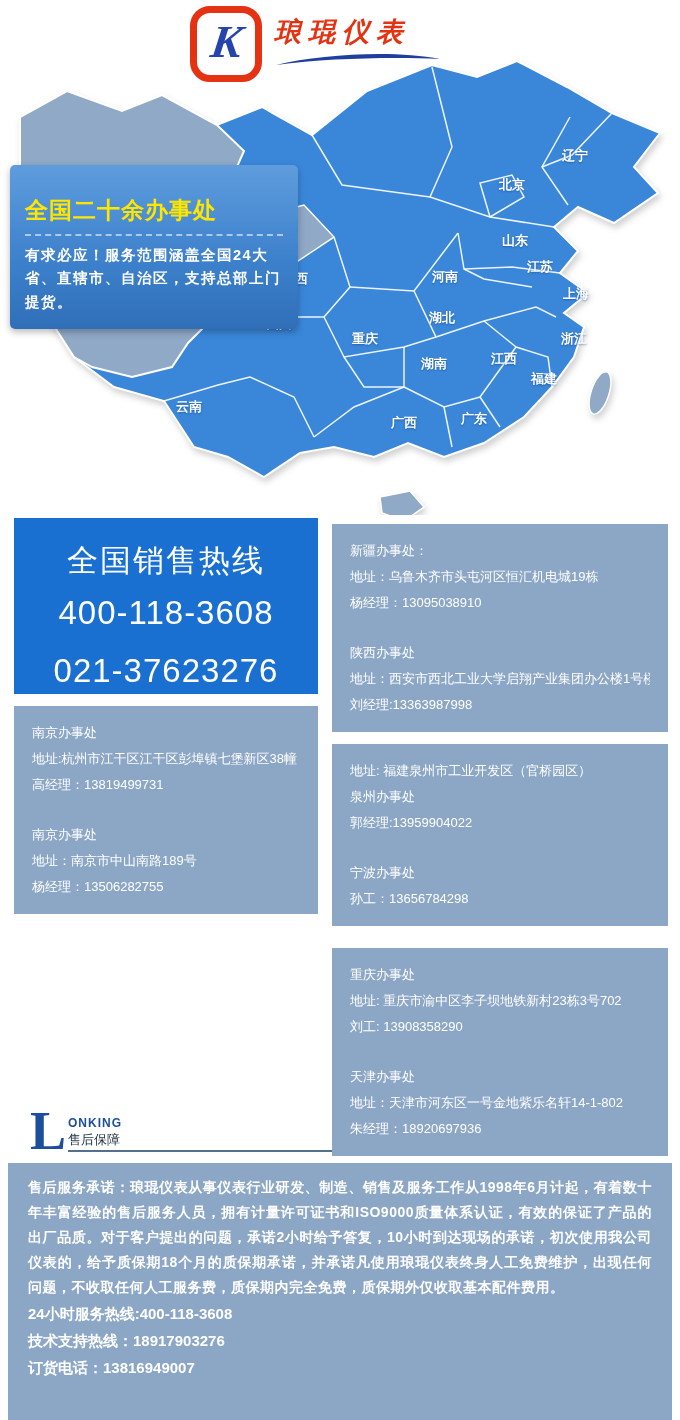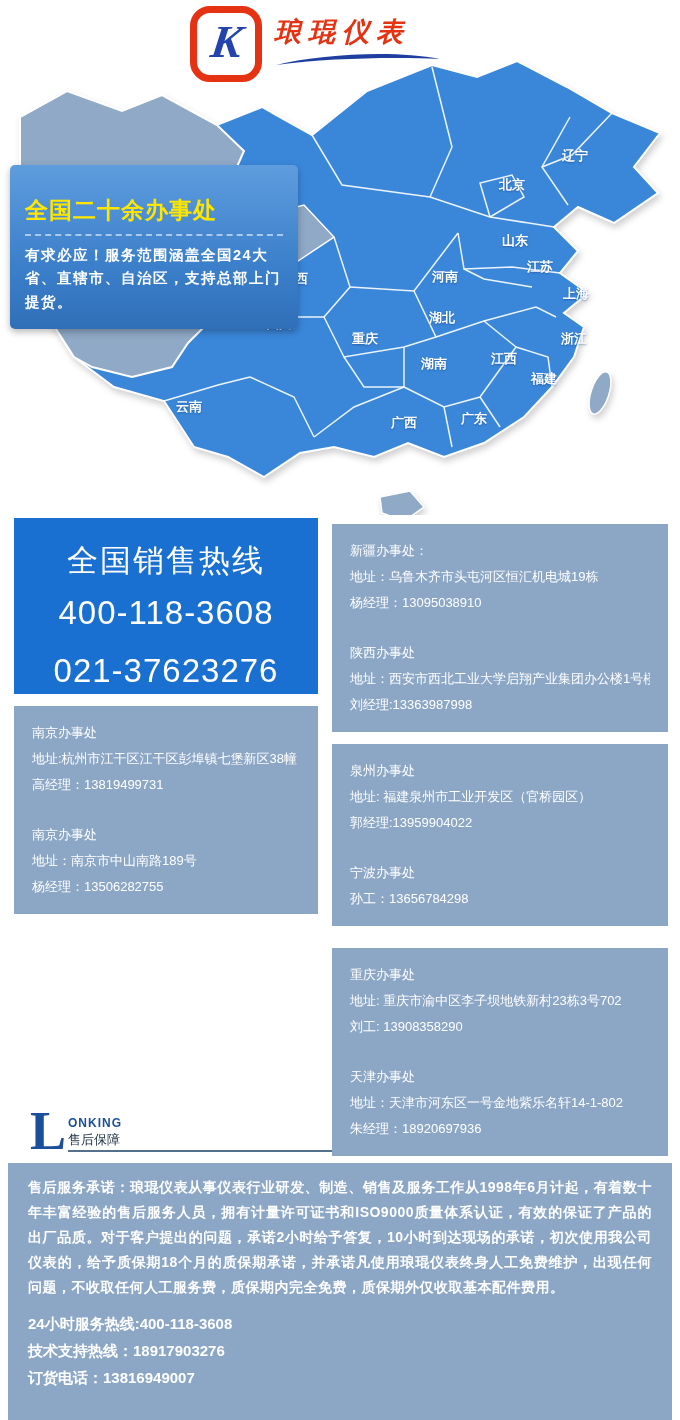--- a/index.html
+++ b/index.html
@@ -63,21 +63,21 @@
   .fb-right{margin-left:2px;padding-top:10px;}
   .fb-word{display:block;font-size:12px;font-weight:bold;color:#1b4f9c;letter-spacing:1px;}
   .fb-subline{display:block;width:540px;border-bottom:2px solid #54708a;padding-bottom:1px;}
   .fb-sub{font-size:13px;color:#223344;}
 
   
   .footer-box{position:absolute;top:1163px;left:8px;width:664px;height:257px;box-sizing:border-box;
     background:#8ca7c5;color:#ffffff;padding:12px 20px;z-index:2;}
   .footer-para{margin:0;font-size:14px;line-height:25px;font-weight:bold;letter-spacing:0.5px;
     text-align:justify;}
-  .footer-hotlines{margin-top:10px;}
+  .footer-hotlines{margin-top:0;}
   .footer-hotlines p{margin:0;font-size:15px;line-height:27px;font-weight:bold;}
 </style>
 </head>
 <body>
 
 <div class="header-logo">
   <div class="logo-box">
     <span class="logo-k">K</span>
   </div>
   <div class="logo-right">
@@ -195,22 +195,22 @@
       </div>
       <div class="office">
         <p>陕西办事处</p>
         <p>地址：西安市西北工业大学启翔产业集团办公楼1号楼303</p>
         <p>刘经理:13363987998</p>
       </div>
     </div>
 
     <div class="office-block blk-r2">
       <div class="office">
+        <p>地址: 福建泉州市工业开发区（官桥园区）</p>
         <p>泉州办事处</p>
-        <p>地址: 福建泉州市工业开发区（官桥园区）</p>
         <p>郭经理:13959904022</p>
       </div>
       <div class="office">
         <p>宁波办事处</p>
         <p>孙工：13656784298</p>
       </div>
     </div>
 
     <div class="office-block blk-r3">
       <div class="office">

